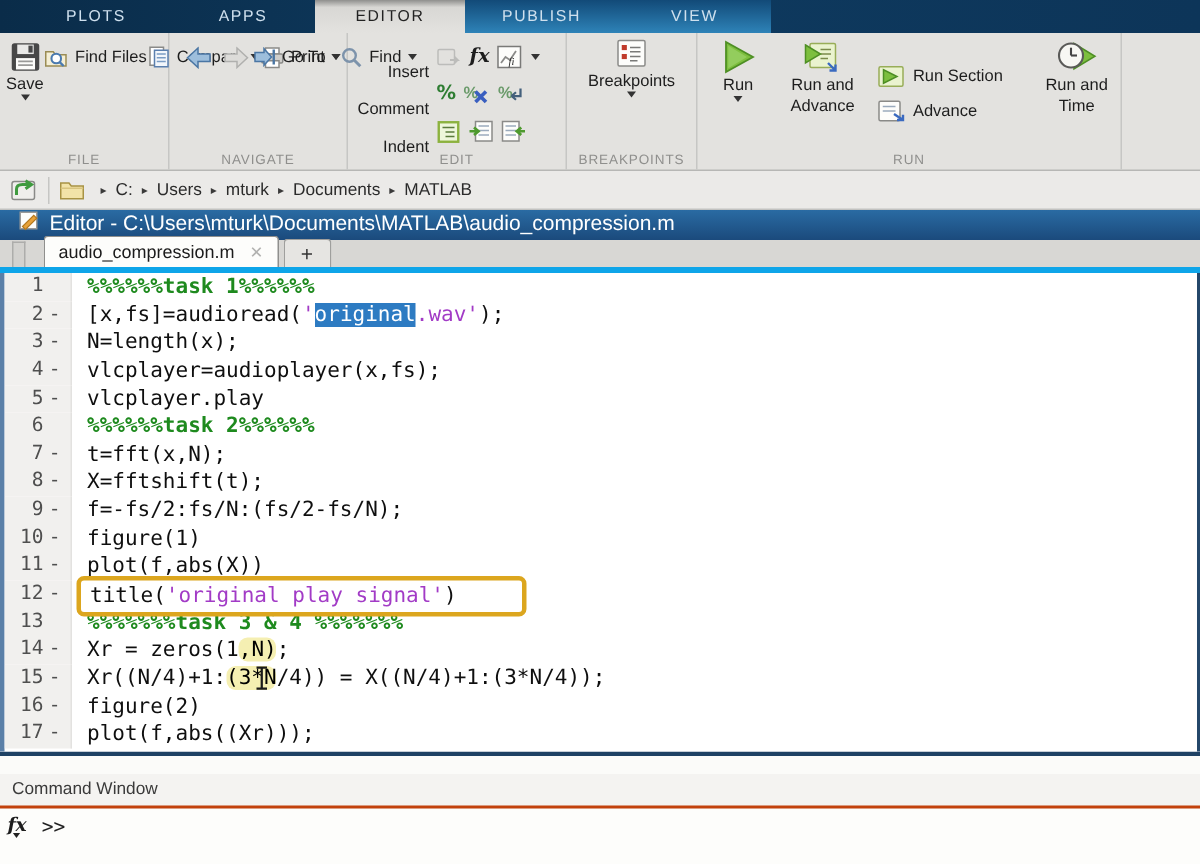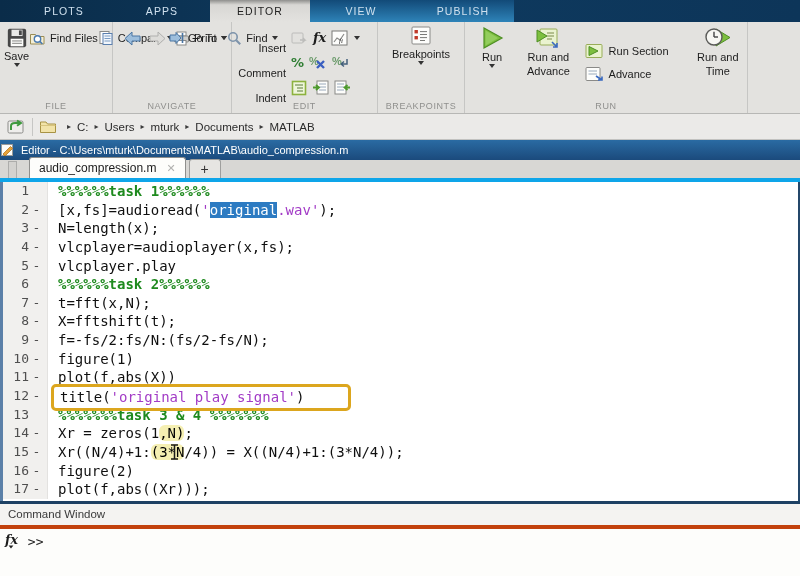--- a/index.html
+++ b/index.html
@@ -44,21 +44,21 @@
   .icn{display:inline-block;vertical-align:middle;}
 
   
   .addrbar{height:26px;background:#ebeae8;display:flex;align-items:center;border-bottom:1px solid #c2c2c0;padding:0 6px;gap:6px;box-sizing:border-box;}
   .addr-sep{width:1px;height:18px;background:#c6c6c4;}
   .crumbs{display:flex;align-items:center;}
   .crumb{font-size:11.5px;color:#2b2b2b;padding:0 2px;}
   .crumb-sep{font-size:8px;color:#3a3a3a;margin:0 4px;}
 
   
-  .etitle{height:20px;background:linear-gradient(180deg,#2a6ba3 0%,#1b4a7c 100%);display:flex;align-items:center;color:#fff;font-size:11px;padding:0 0;gap:6px;}
+  .etitle{height:20px;background:linear-gradient(180deg,#2a6ba3 0%,#1b4a7c 100%);display:flex;color:#fff;font-size:14px;padding:0 12px;gap:6px;}
 
   
   .tabbar{height:22px;background:#d8d7d4;display:flex;align-items:flex-end;padding-left:8px;border-bottom:4px solid #0ea5e9;box-sizing:border-box;}
   .side-strip{width:7px;height:16px;background:#d3d2cf;border:1px solid #adadab;border-bottom:none;margin-right:12px;}
   .doc-tab{height:21px;background:#fdfdfb;border:1px solid #8f8f8d;border-bottom:none;border-radius:3px 3px 0 0;display:flex;align-items:center;padding:0 9px;gap:10px;font-size:12px;color:#1b1b1b;box-sizing:border-box;}
   .close-x{color:#b2b2b0;font-size:11px;}
   .plus-tab{height:19px;width:32px;background:#e6e5e2;border:1px solid #9f9f9d;border-bottom:none;border-radius:3px 3px 0 0;display:flex;align-items:center;justify-content:center;font-size:14px;color:#333;margin-left:3px;box-sizing:border-box;}
 
   
   .code-area{position:relative;height:319px;background:#fff;border-left:3px solid #5b80a8;box-sizing:border-box;overflow:hidden;border-right:2px solid #24476a;}
@@ -72,38 +72,38 @@
   .st{color:#a23bc6;}
   .sel{background:#2d7bc2;color:#fff;}
   .hl{background:#f5efb2;border-radius:6px;}
   .gold-box{display:inline-block;border:3px solid #dca61e;border-radius:5px;padding:0 44px 0 6px;margin:-3px 0 0 -7px;height:21px;line-height:20px;position:relative;z-index:2;}
   .ibeam{position:absolute;left:167px;top:262px;width:9px;height:16px;z-index:5;}
 
   .divider{height:3px;background:#1e4164;}
 
   
   .cmdwin{background:#fdfdfb;}
-  .cmd-head{height:21px;background:#f4f3f1;border-bottom:4px solid #c2410c;font-size:11.5px;color:#3a3a3a;padding-left:8px;line-height:21px;}
+  .cmd-head{height:21px;background:#f4f3f1;border-bottom:2px solid #c2410c;font-size:11.5px;color:#3a3a3a;padding-left:8px;line-height:21px;margin-top:12px;}
   .cmd-body{display:flex;align-items:flex-start;padding:5px 0 0 5px;gap:10px;height:48px;}
   .fxmark{display:flex;flex-direction:column;align-items:center;line-height:11px;}
   .fxmark .caret{border-top-color:#222;transform:scale(.8);}
   .fx-t{font-family:"DejaVu Serif",serif;font-style:italic;font-size:12.5px;color:#1d1d1d;font-weight:bold;}
   .prompt{font-family:"DejaVu Sans Mono",monospace;font-size:13px;color:#222;}
 </style>
 </head>
 <body>
 
 <div class="app">
 
   <div class="tabstrip" id="tabstrip">
       <div class="tab dark">PLOTS</div>
       <div class="tab dark">APPS</div>
       <div class="tab active">EDITOR</div>
+      <div class="tab blue">PUBLISH</div>
       <div class="tab blue">VIEW</div>
-      <div class="tab blue">PUBLISH</div>
     </div>
 
   <div class="ribbon">
 
     <div class="rsection sec-file">
       <div class="rbody">
         <div class="savecol">
           <svg class="icn" width="22" height="22" viewBox="0 0 18 18">
               <rect x="1.5" y="1.5" width="15" height="15" rx="1.5" fill="#474747"></rect>
               <rect x="4.5" y="2.2" width="9" height="5.2" fill="#e9e9e7"></rect>

